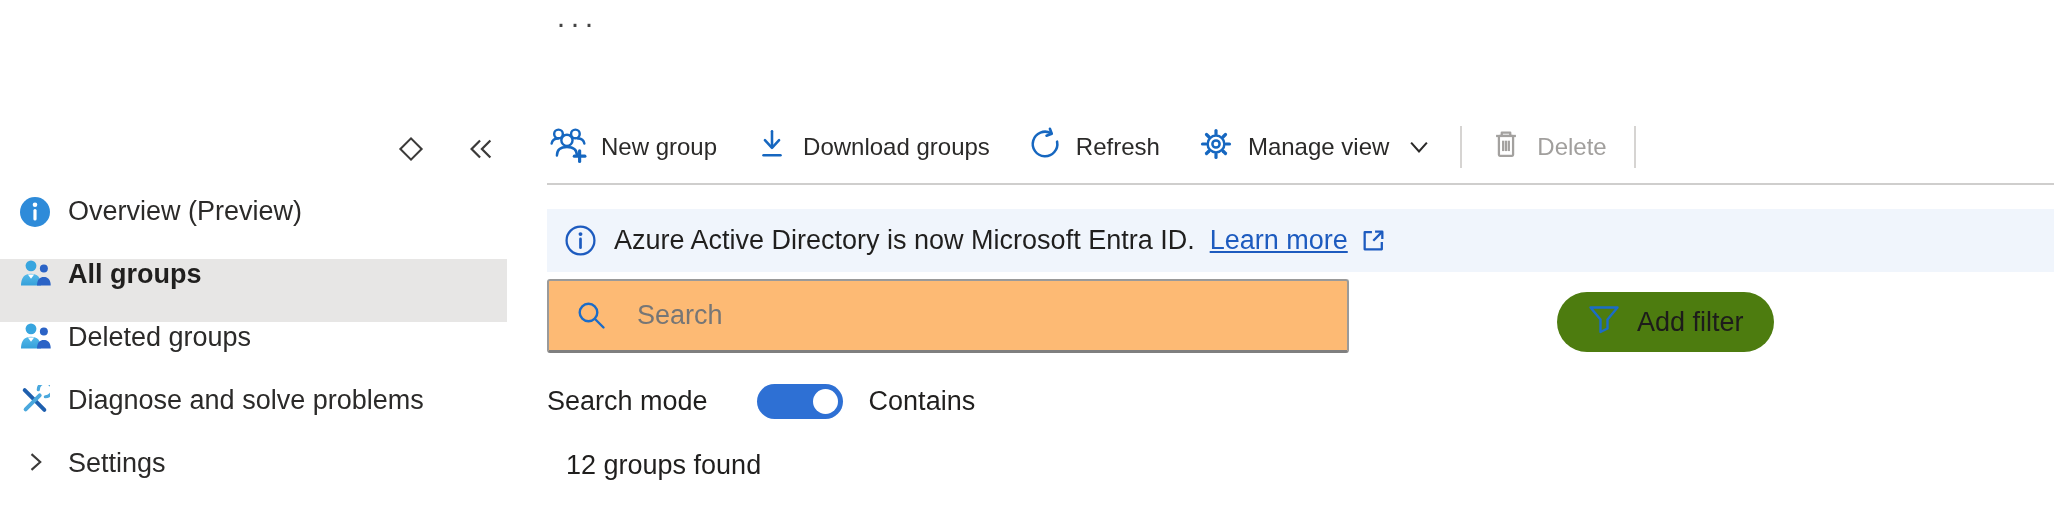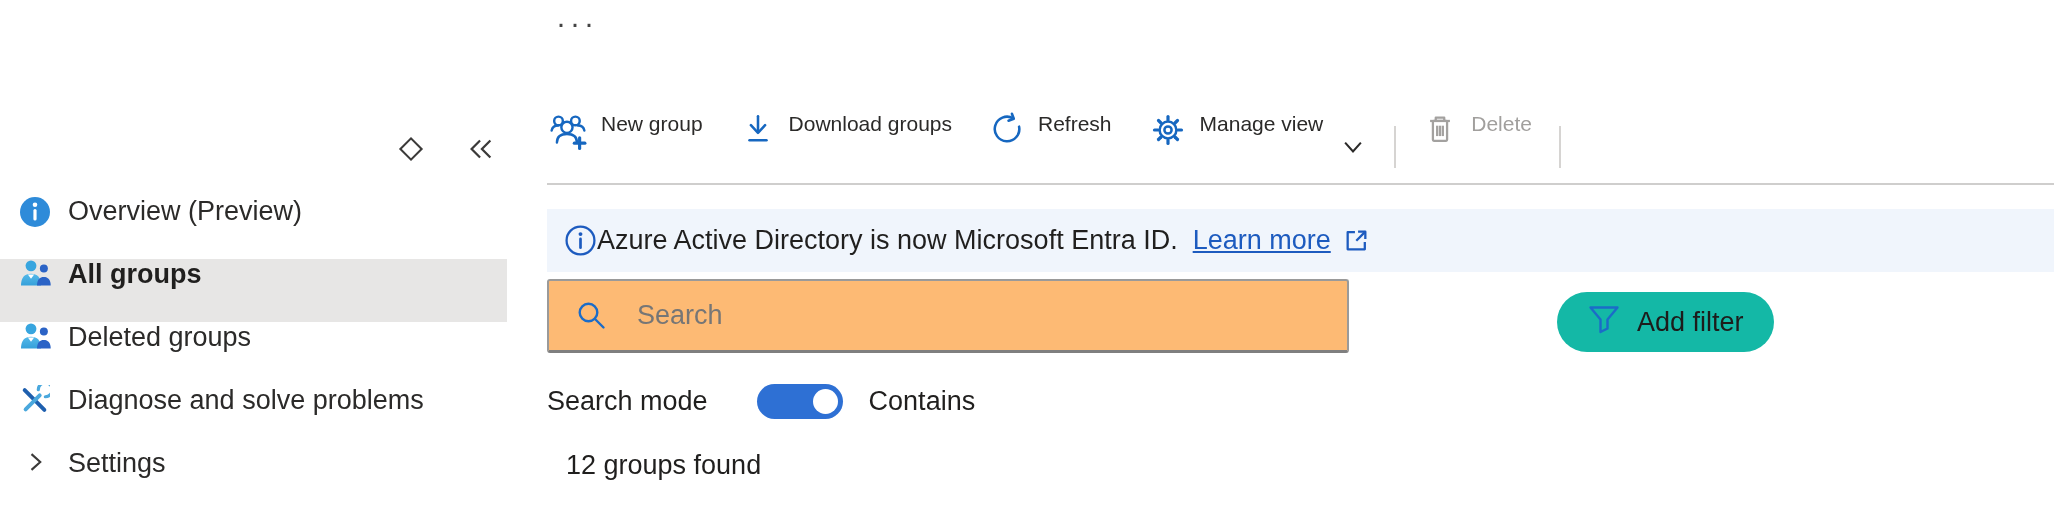--- a/index.html
+++ b/index.html
@@ -21,44 +21,44 @@
   .side-ctrl.diamond{left:396px;}
   .side-ctrl.collapse{left:466px;}
   .nav{position:absolute;left:0;top:196px;width:507px;}
   .nav-item{display:flex;align-items:flex-start;height:63px;cursor:pointer;font-size:27px;color:#2b2a29;}
   .nav-item.selected{background:#e7e6e5;font-weight:700;color:#201f1e;}
   .nav-icon{width:34px;margin-left:18px;display:flex;align-items:center;justify-content:center;flex:none;}
   .nav-label{margin-left:16px;white-space:nowrap;}
   
   .main{position:absolute;left:547px;top:0;width:1507px;height:510px;}
   .toolbar{position:absolute;left:0;top:112px;width:1507px;height:70px;display:flex;align-items:center;}
-  .tb-btn{display:flex;gap:14px;padding:0 19px;height:100%;cursor:pointer;
-          font-size:21px;color:#2b2a29;white-space:nowrap;background:none;border:none;
+  .tb-btn{display:flex;align-items:center;gap:14px;padding:0 19px;height:100%;cursor:pointer;
+          font-size:24px;color:#2b2a29;white-space:nowrap;background:none;border:none;
           font-family:inherit;}
   .tb-btn:first-child{padding-left:2px;}
   .tb-btn.disabled{color:#a19f9d;cursor:default;}
   .tb-divider{width:2px;height:42px;background:#d6d4d2;margin:0 8px;}
   .tb-chevron{margin-left:2px;display:flex;align-items:center;}
   .toolbar-border{position:absolute;left:0;top:183px;width:1507px;height:2px;background:#cfcecd;}
   
   .banner{position:absolute;left:0;top:209px;width:1507px;height:63px;background:#f0f5fc;
           display:flex;align-items:center;font-size:27px;color:#201f1e;}
   .banner-icon{margin-left:17px;display:flex;align-items:center;}
-  .banner-msg{white-space:nowrap;}
+  .banner-msg{margin-left:17px;white-space:nowrap;}
   .banner-link{margin-left:15px;color:#1d5bbf;text-decoration:underline;cursor:pointer;white-space:nowrap;}
   .banner-ext{margin-left:12px;display:flex;align-items:center;cursor:pointer;}
   
   .search-box{position:absolute;left:0;top:279px;width:802px;height:74px;background:#fdba74;
               border:2px solid #9a9a9a;border-bottom:3px solid #7f7f7f;border-radius:3px;
               box-sizing:border-box;display:flex;align-items:center;}
   .search-glass{margin-left:26px;display:flex;align-items:center;}
   .search-input{border:none;outline:none;flex:1;margin-left:26px;font-size:27px;color:#333;
                 font-family:inherit;background:transparent;}
   .search-input::placeholder{color:#767676;}
-  .add-filter{position:absolute;left:1010px;top:292px;height:60px;border-radius:30px;background:#14b8a6;
+  .add-filter{position:absolute;left:1010px;top:292px;height:60px;border-radius:30px;background:#4d7c0f;
               display:flex;align-items:center;padding:0 30px;gap:16px;cursor:pointer;border:none;
               font-size:27px;color:#1d1c1b;font-family:inherit;}
   
   .mode-row{position:absolute;left:0;top:384px;display:flex;align-items:center;font-size:27px;color:#201f1e;text-align:right;}
   .toggle{width:86px;height:35px;border-radius:18px;background:#2e70d4;position:relative;cursor:pointer;
           margin-left:49px;flex:none;}
   .toggle-knob{position:absolute;right:5px;top:5px;width:25px;height:25px;border-radius:50%;background:#fff;}
   .mode-value{margin-left:26px;}
   .results{position:absolute;left:19px;top:450px;font-size:27px;color:#201f1e;}
 </style>

